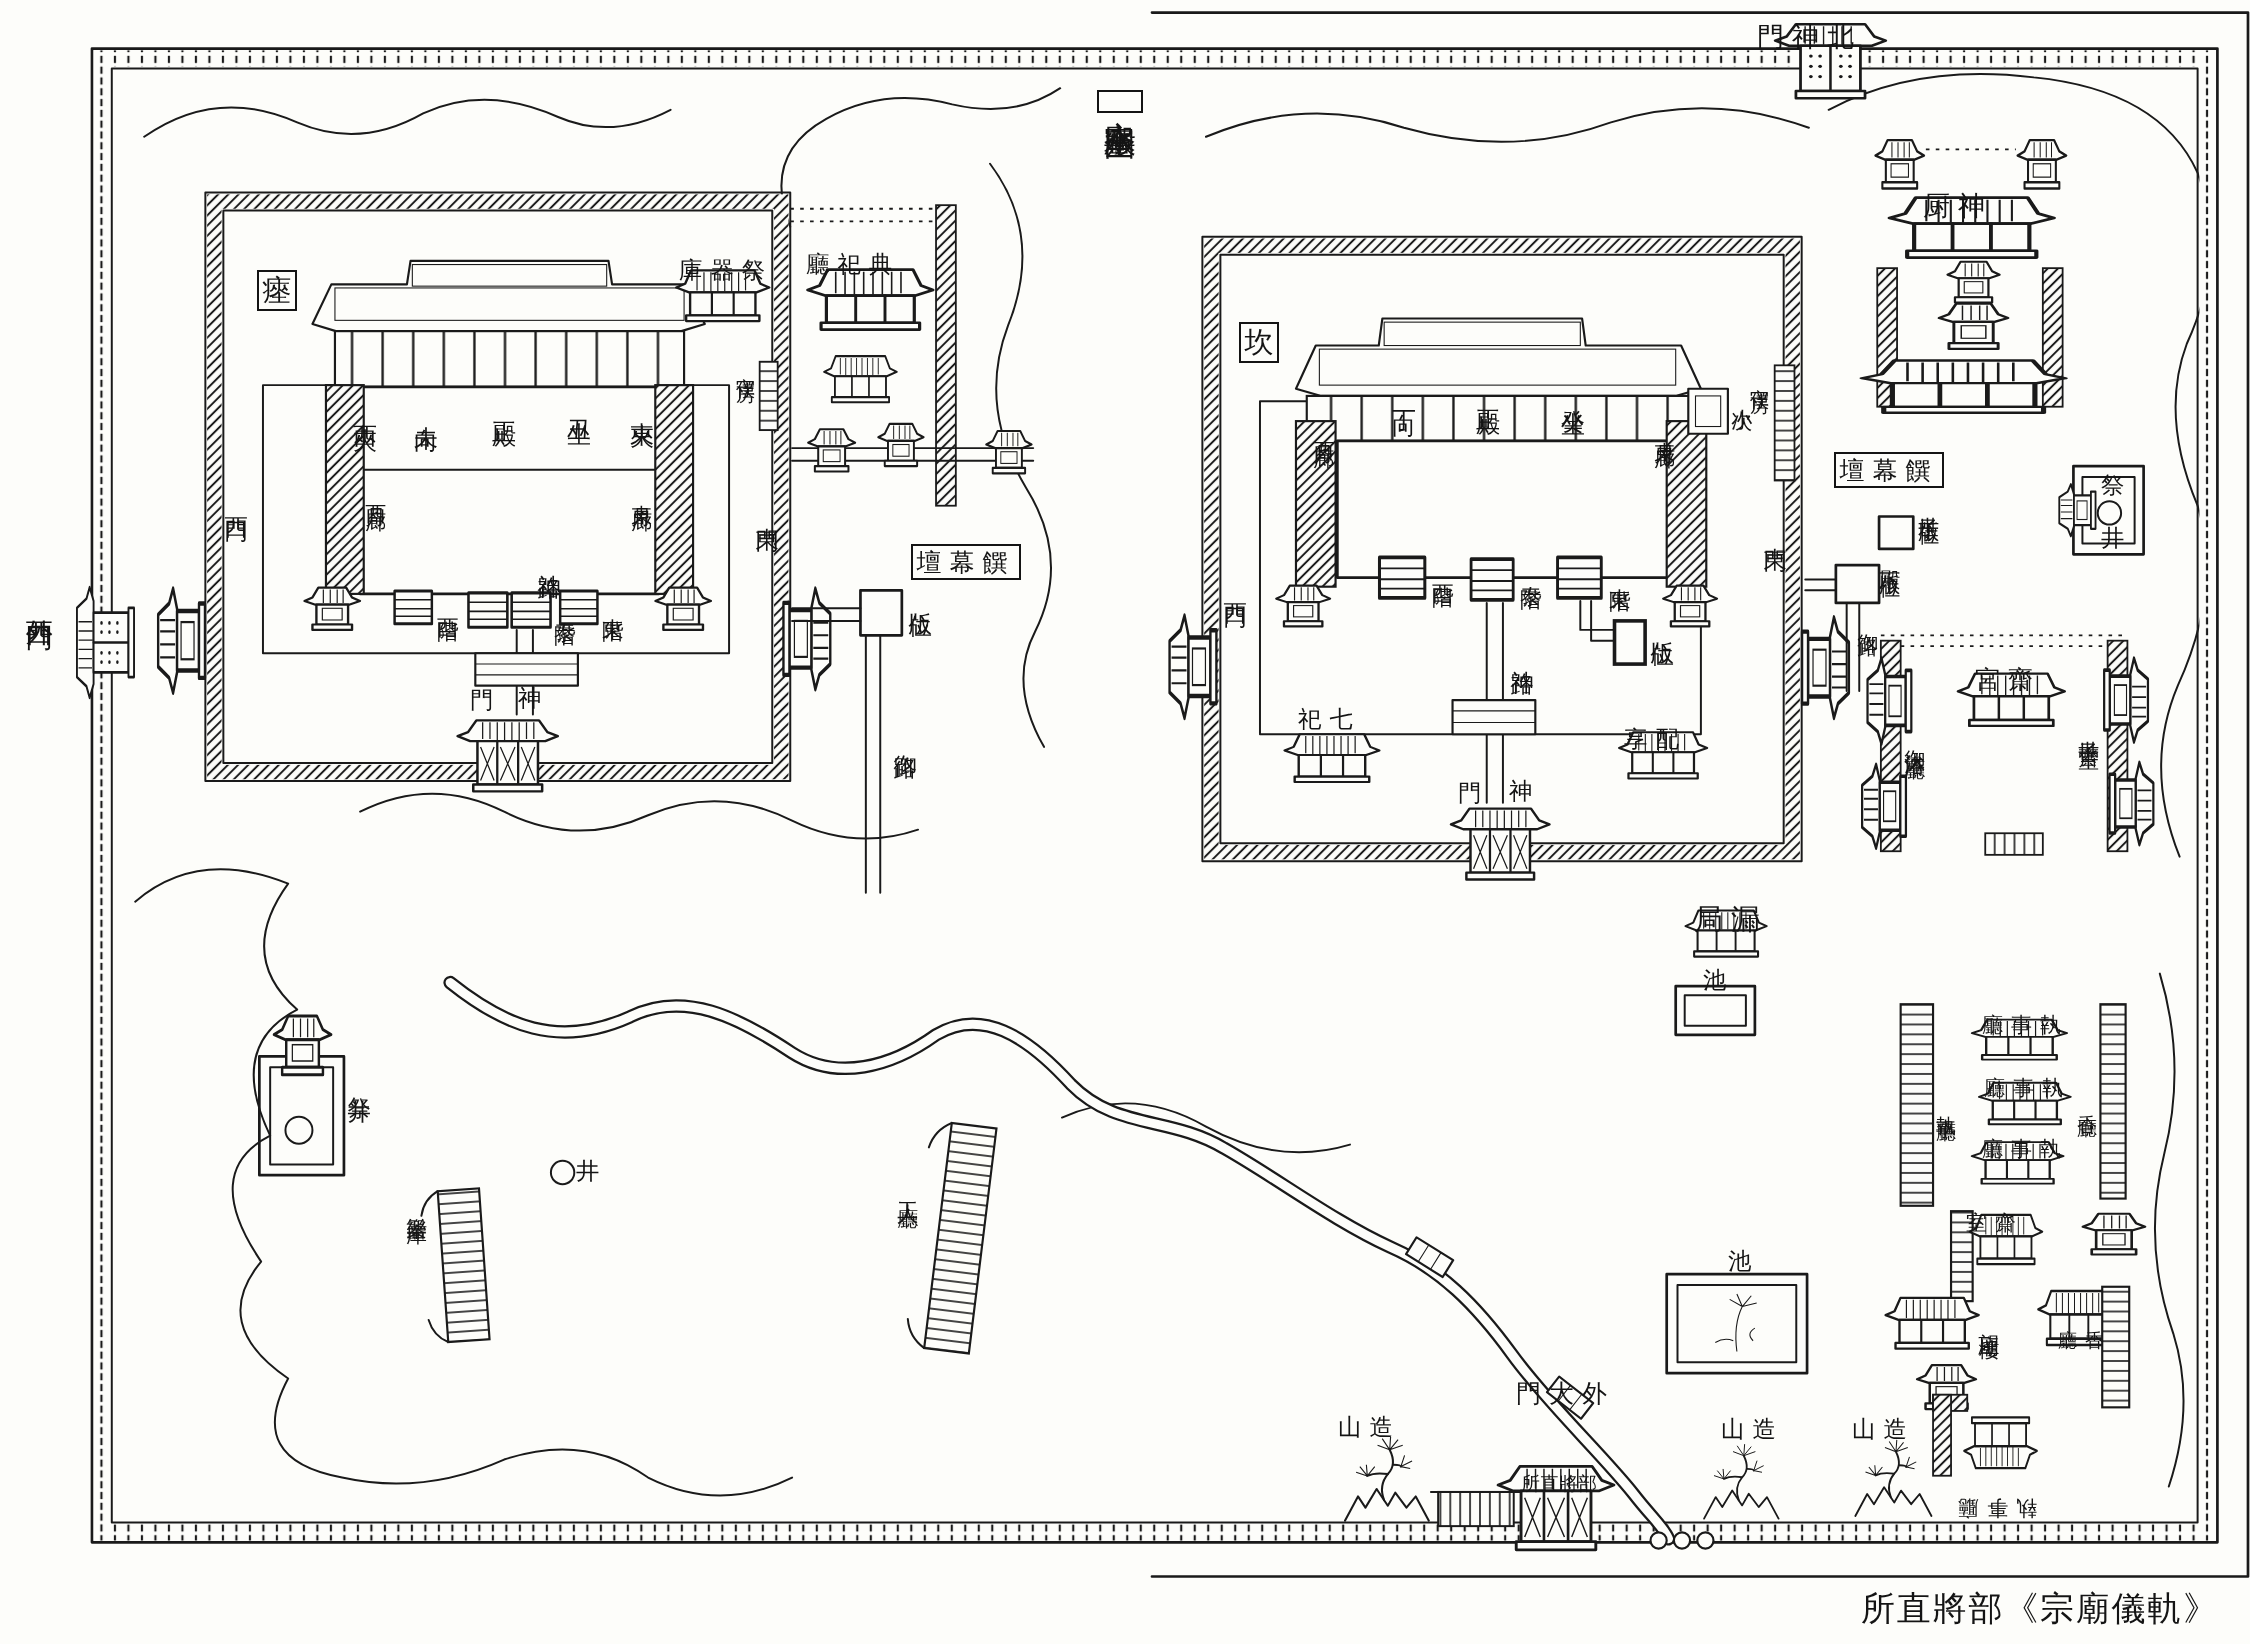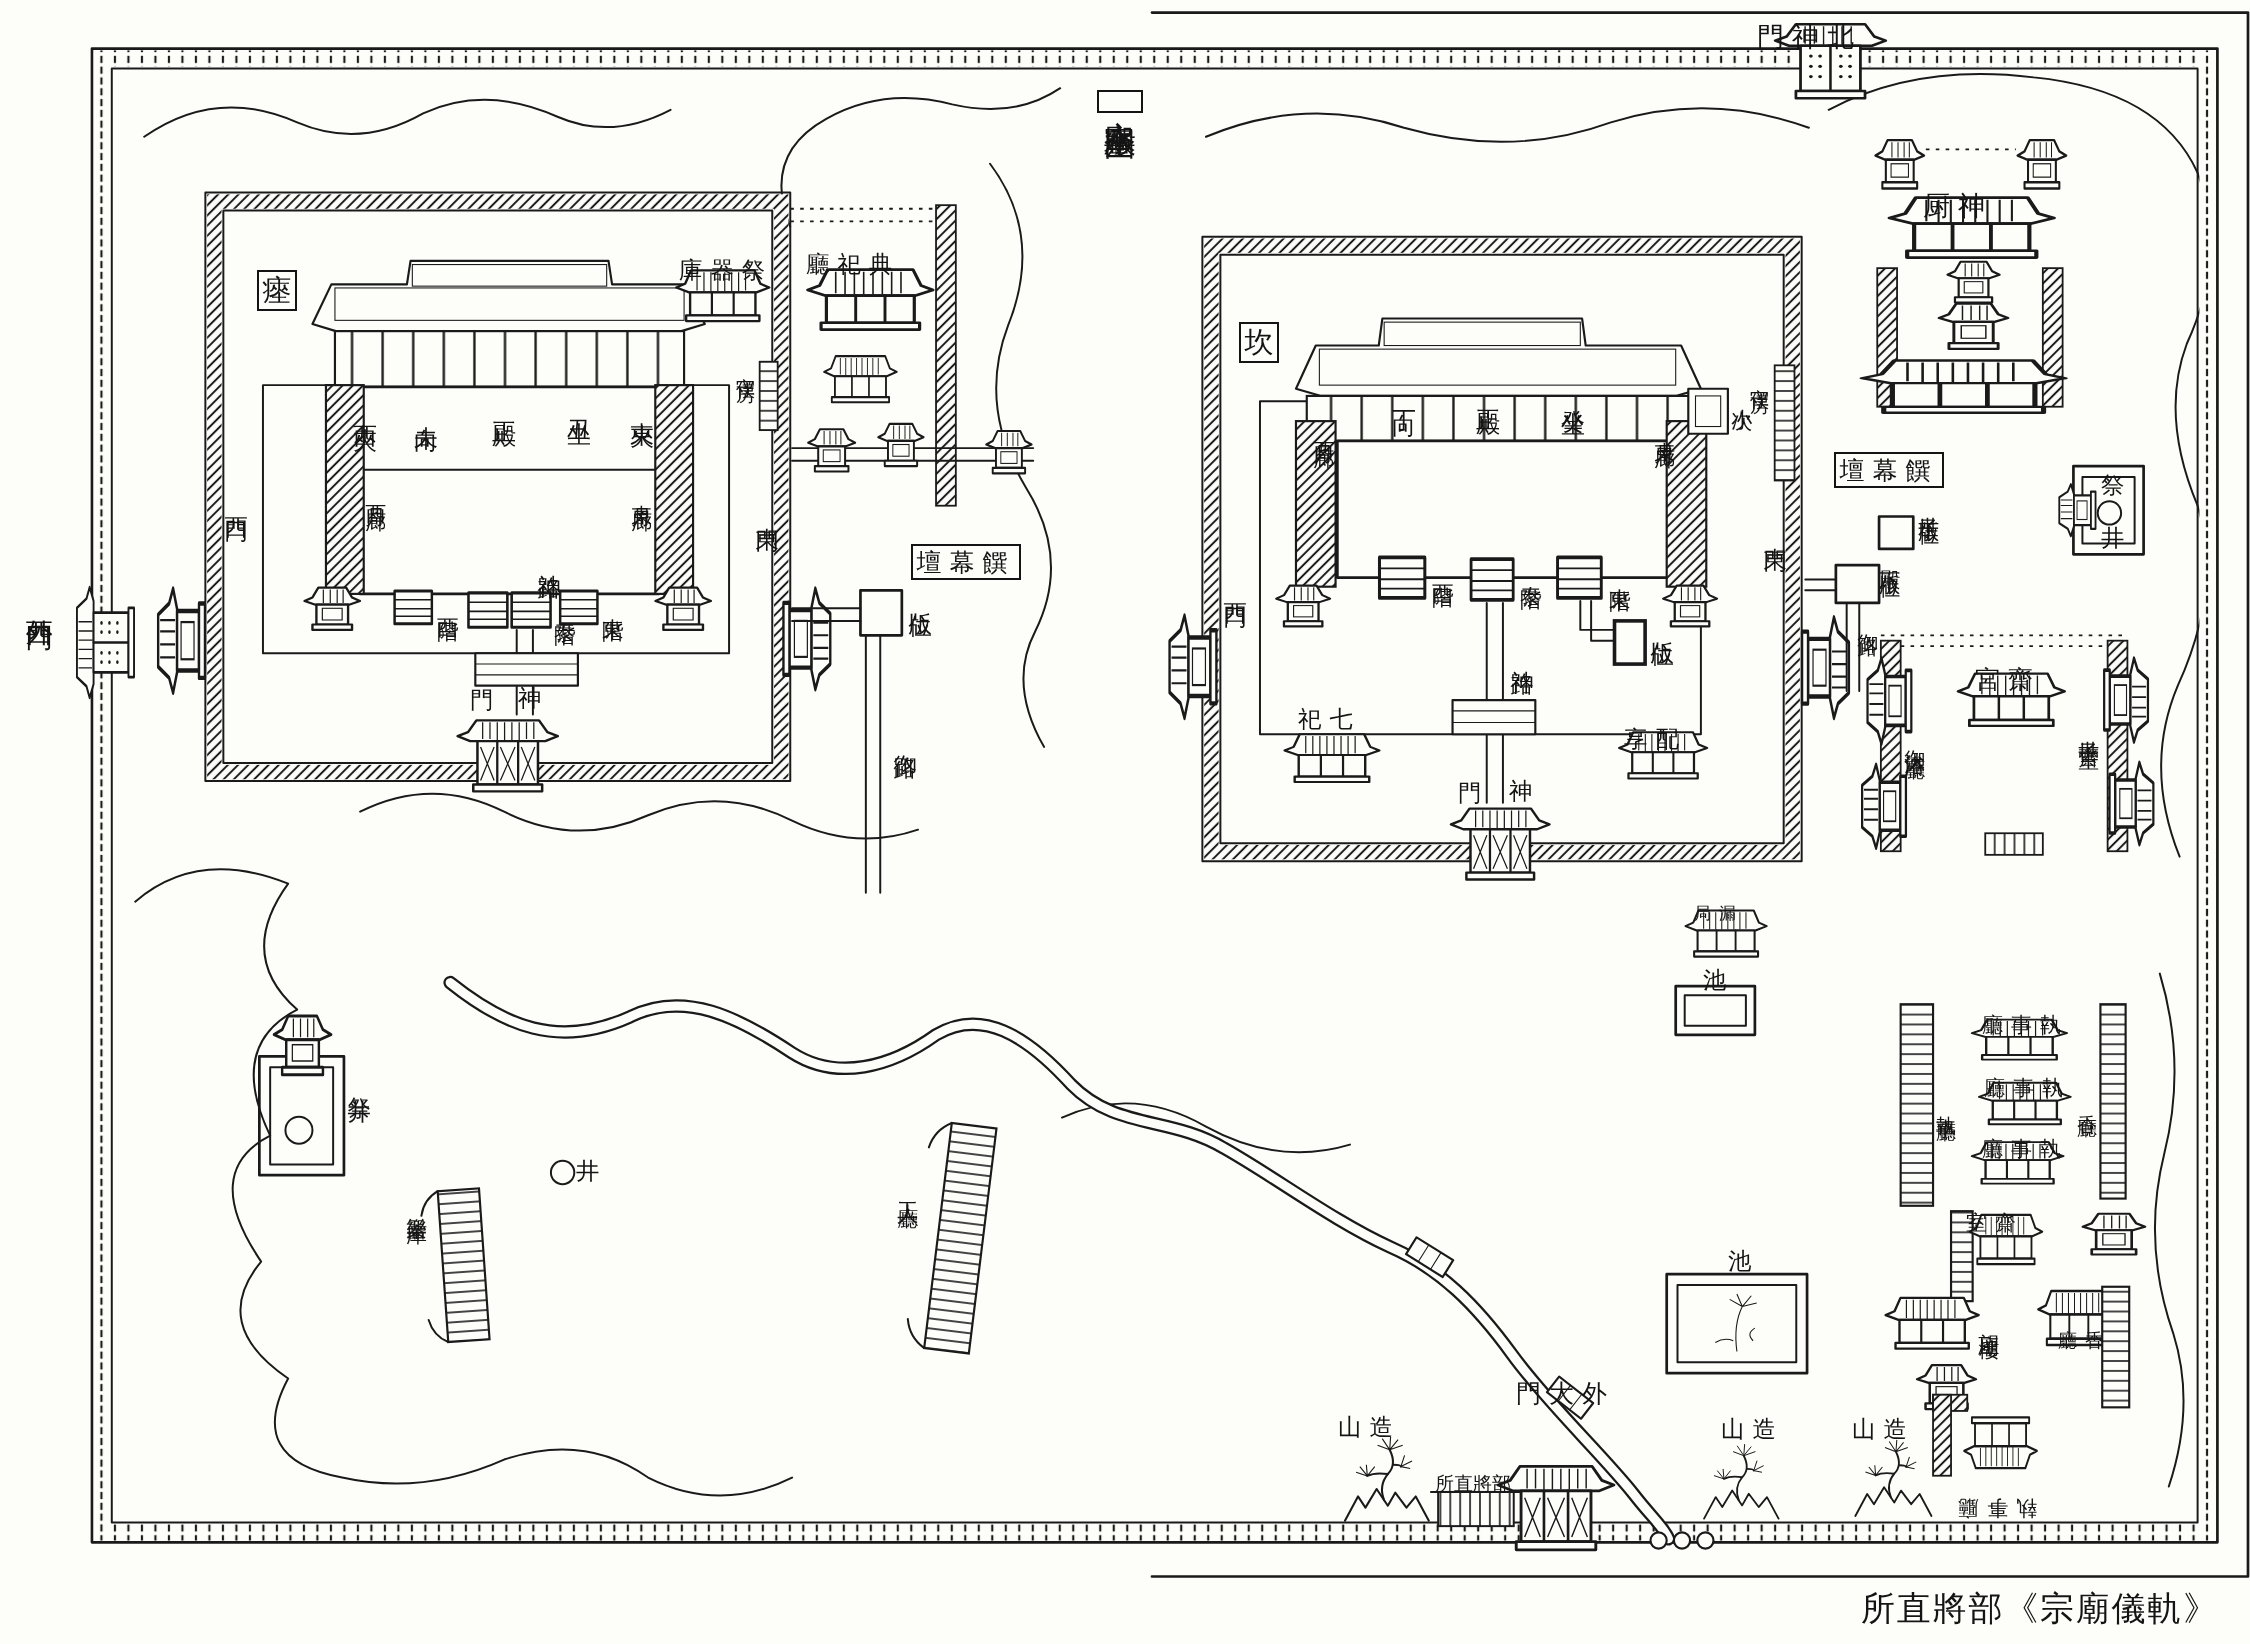--- a/index.html
+++ b/index.html
@@ -395,38 +395,38 @@
 <div class="lab v" style="left:1917px;top:500px;font-size:21px">世子版位</div>
 <div class="lab v" style="left:1878px;top:553px;font-size:21px">殿下版位</div>
 <div class="lab v" style="left:1856px;top:617px;font-size:21px">御路</div>
 
 <div class="lab sp" style="left:1923px;top:171px;font-size:27px">厨神</div>
 <div class="lab" style="left:2101px;top:473px;font-size:23.4px">祭</div>
 <div class="lab" style="left:2101px;top:526px;font-size:23.4px">井</div>
 <div class="lab sp" style="left:1975px;top:646px;font-size:25px">宮齋</div>
 <div class="lab v" style="left:1903px;top:733px;font-size:21px">御沐浴廳</div>
 <div class="lab v" style="left:2077px;top:724px;font-size:21px">世子齋室</div>
-<div class="lab sp" style="left:1694px;top:884px;font-size:17px">局漏</div>
+<div class="lab sp" style="left:1694px;top:884px;font-size:29px">局漏</div>
 <div class="lab" style="left:1703px;top:968px;font-size:23.4px">池</div>
 <div class="lab" style="left:1728px;top:1249px;font-size:23.4px">池</div>
 
 <div class="lab sp" style="left:1982px;top:994px;font-size:21px">廳事執</div>
 <div class="lab sp" style="left:1984px;top:1057px;font-size:21px">廳事執</div>
 <div class="lab sp" style="left:1982px;top:1118px;font-size:21px">廳事執</div>
 <div class="lab v" style="left:1935px;top:1100px;font-size:20px">執事廳</div>
 <div class="lab v" style="left:2076px;top:1098px;font-size:20px">香廳</div>
 <div class="lab sp" style="left:1966px;top:1192px;font-size:21px">室齋</div>
 <div class="lab v" style="left:1977px;top:1316px;font-size:21px">望廟樓</div>
 <div class="lab sp" style="left:2058px;top:1310px;font-size:19px">廳香</div>
 <div class="lab sp inv" style="left:1950px;top:1476px;font-size:21px">執事廳</div>
 
 <div class="lab sp" style="left:1338px;top:1395px;font-size:23.4px">山造</div>
 <div class="lab sp" style="left:1721px;top:1397px;font-size:23.4px">山造</div>
 <div class="lab sp" style="left:1852px;top:1397px;font-size:23.4px">山造</div>
-<div class="lab" style="left:1435px;top:1473px;font-size:19px">所直將部</div>
+<div class="lab" style="left:1521px;top:1473px;font-size:19px">所直將部</div>
 <div class="lab sp" style="left:1516px;top:1360px;font-size:25px">門大外</div>
 
 <div class="lab v" style="left:346px;top:1078px;font-size:23.4px">祭井</div>
 <div class="lab" style="left:576px;top:1159px;font-size:23.4px">井</div>
 <div class="lab v" style="left:405px;top:1201px;font-size:21px">樂器庫</div>
 <div class="lab v" style="left:896px;top:1185px;font-size:21px">工人廳</div>
 
 <div class="lab" style="left:1861px;top:1590px;font-size:34px;letter-spacing:1.8px">所直將部《宗廟儀軌》</div>
 
 </div>

